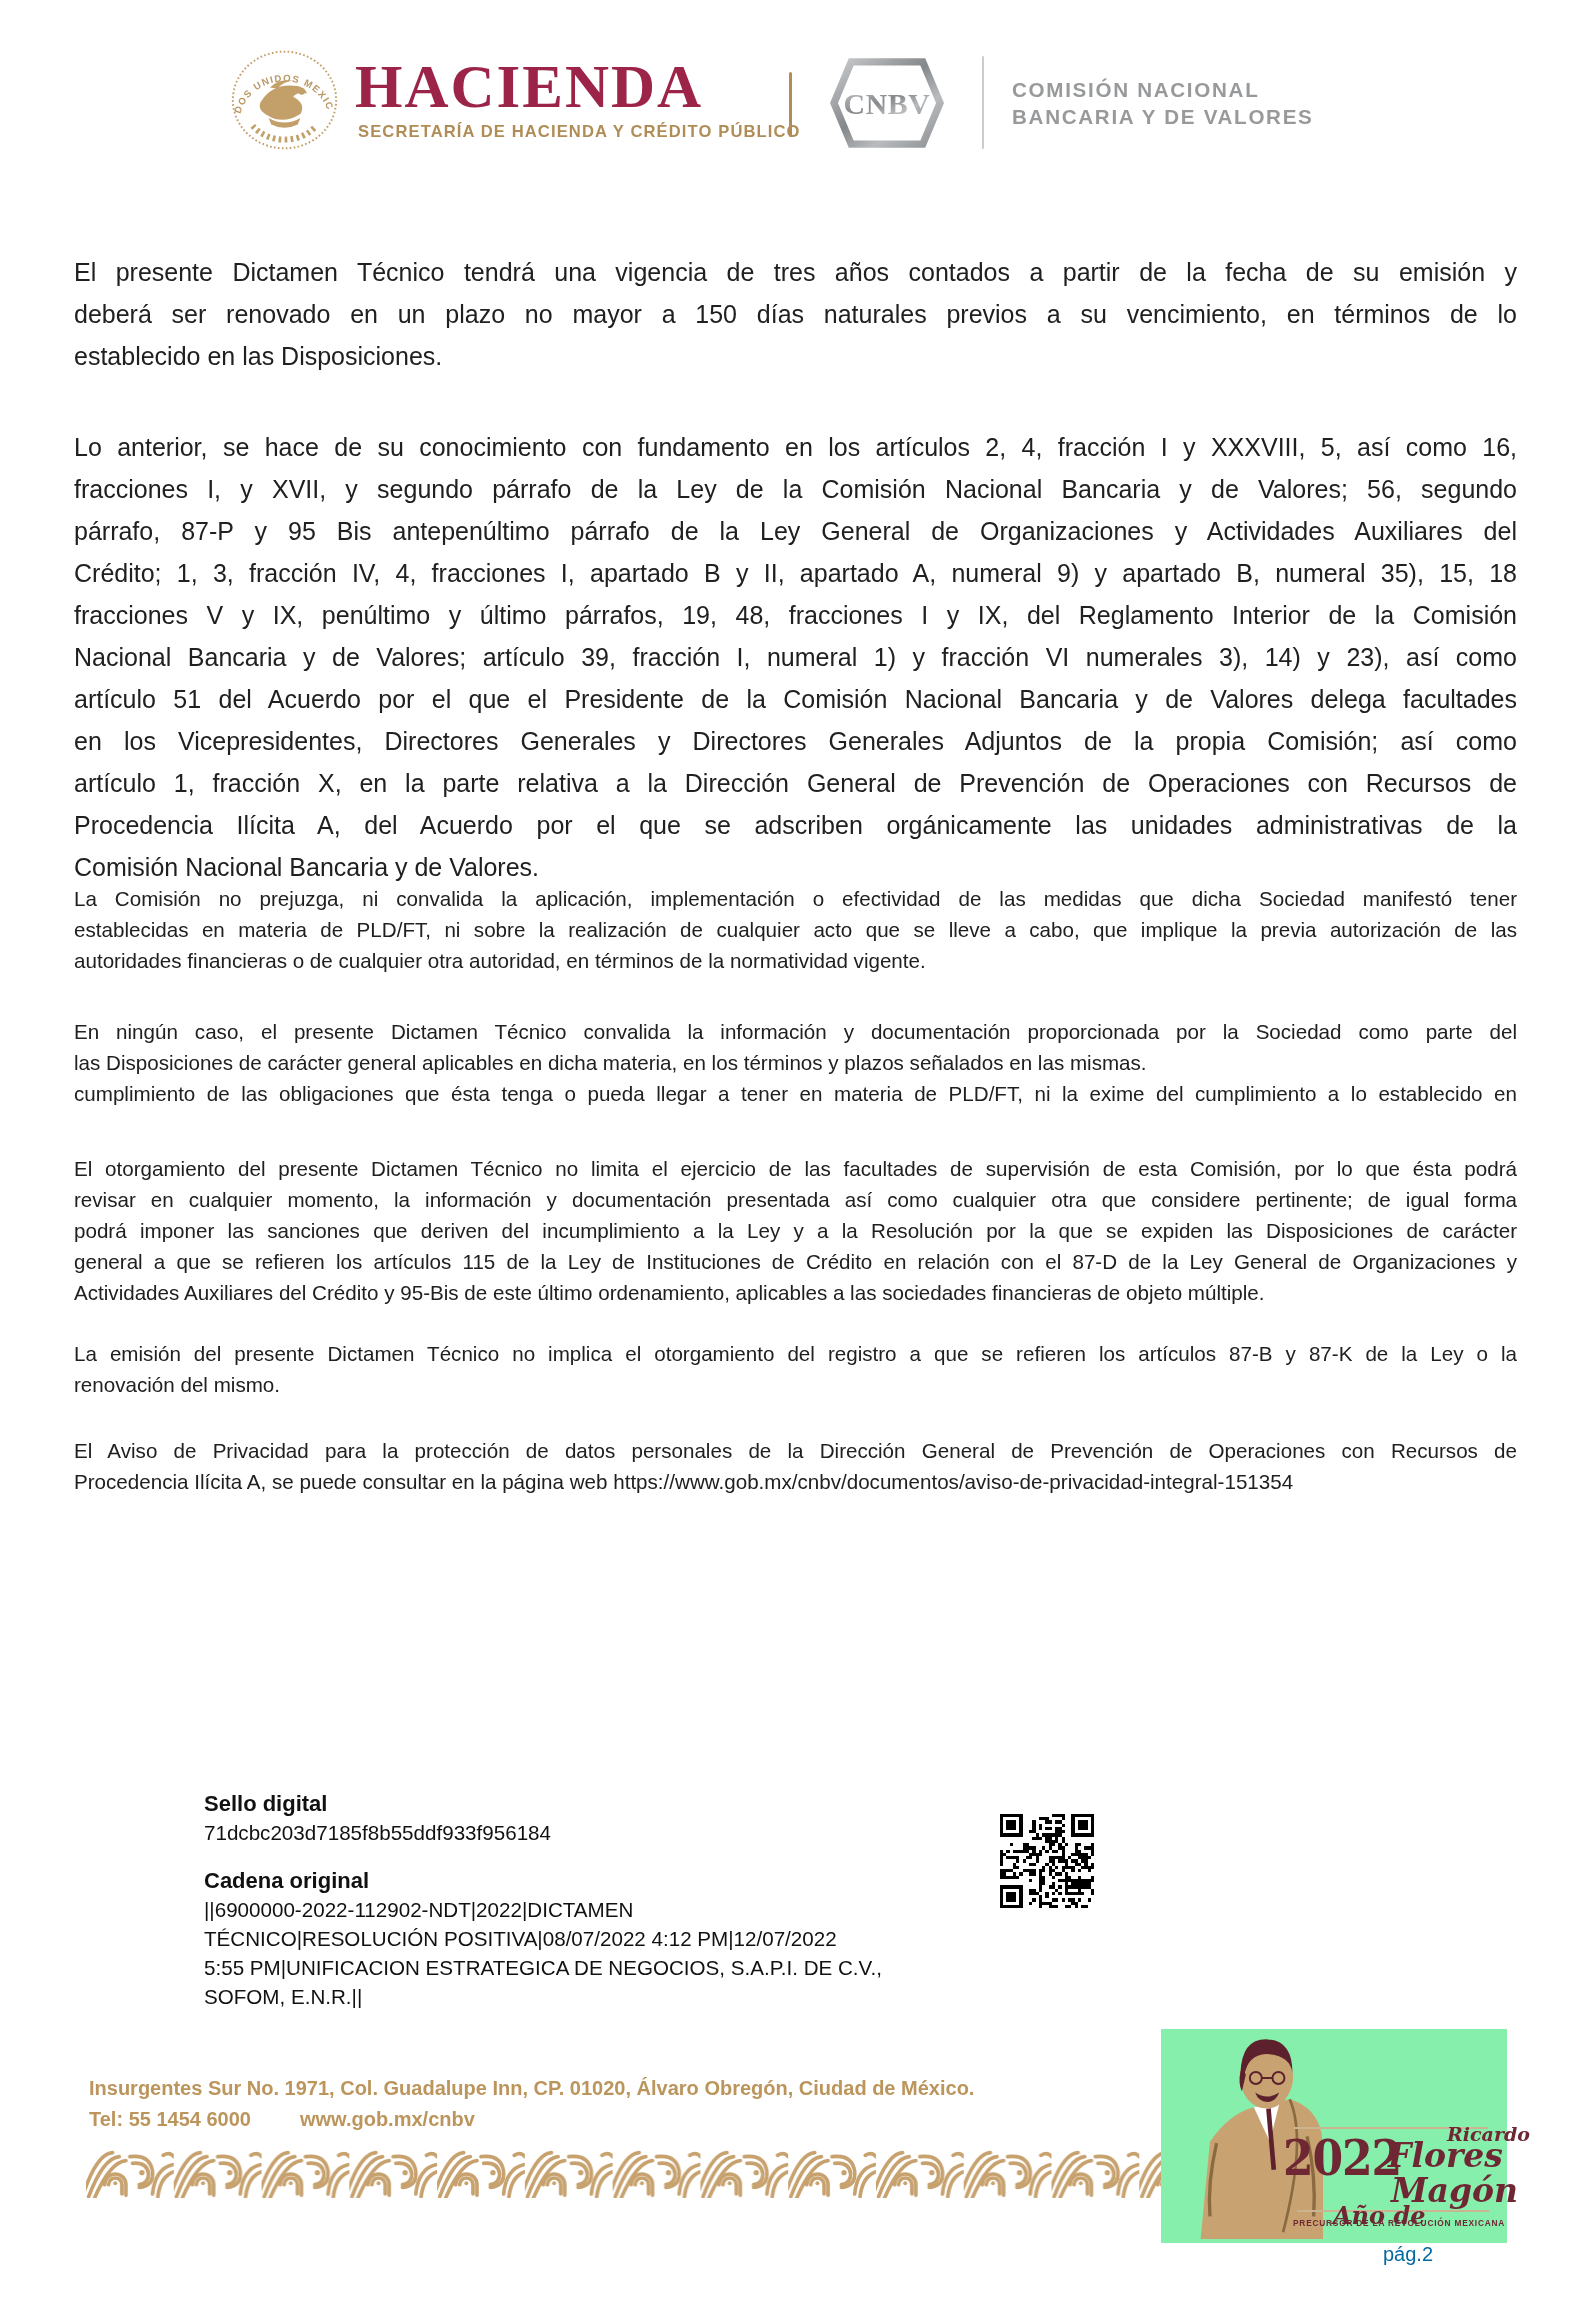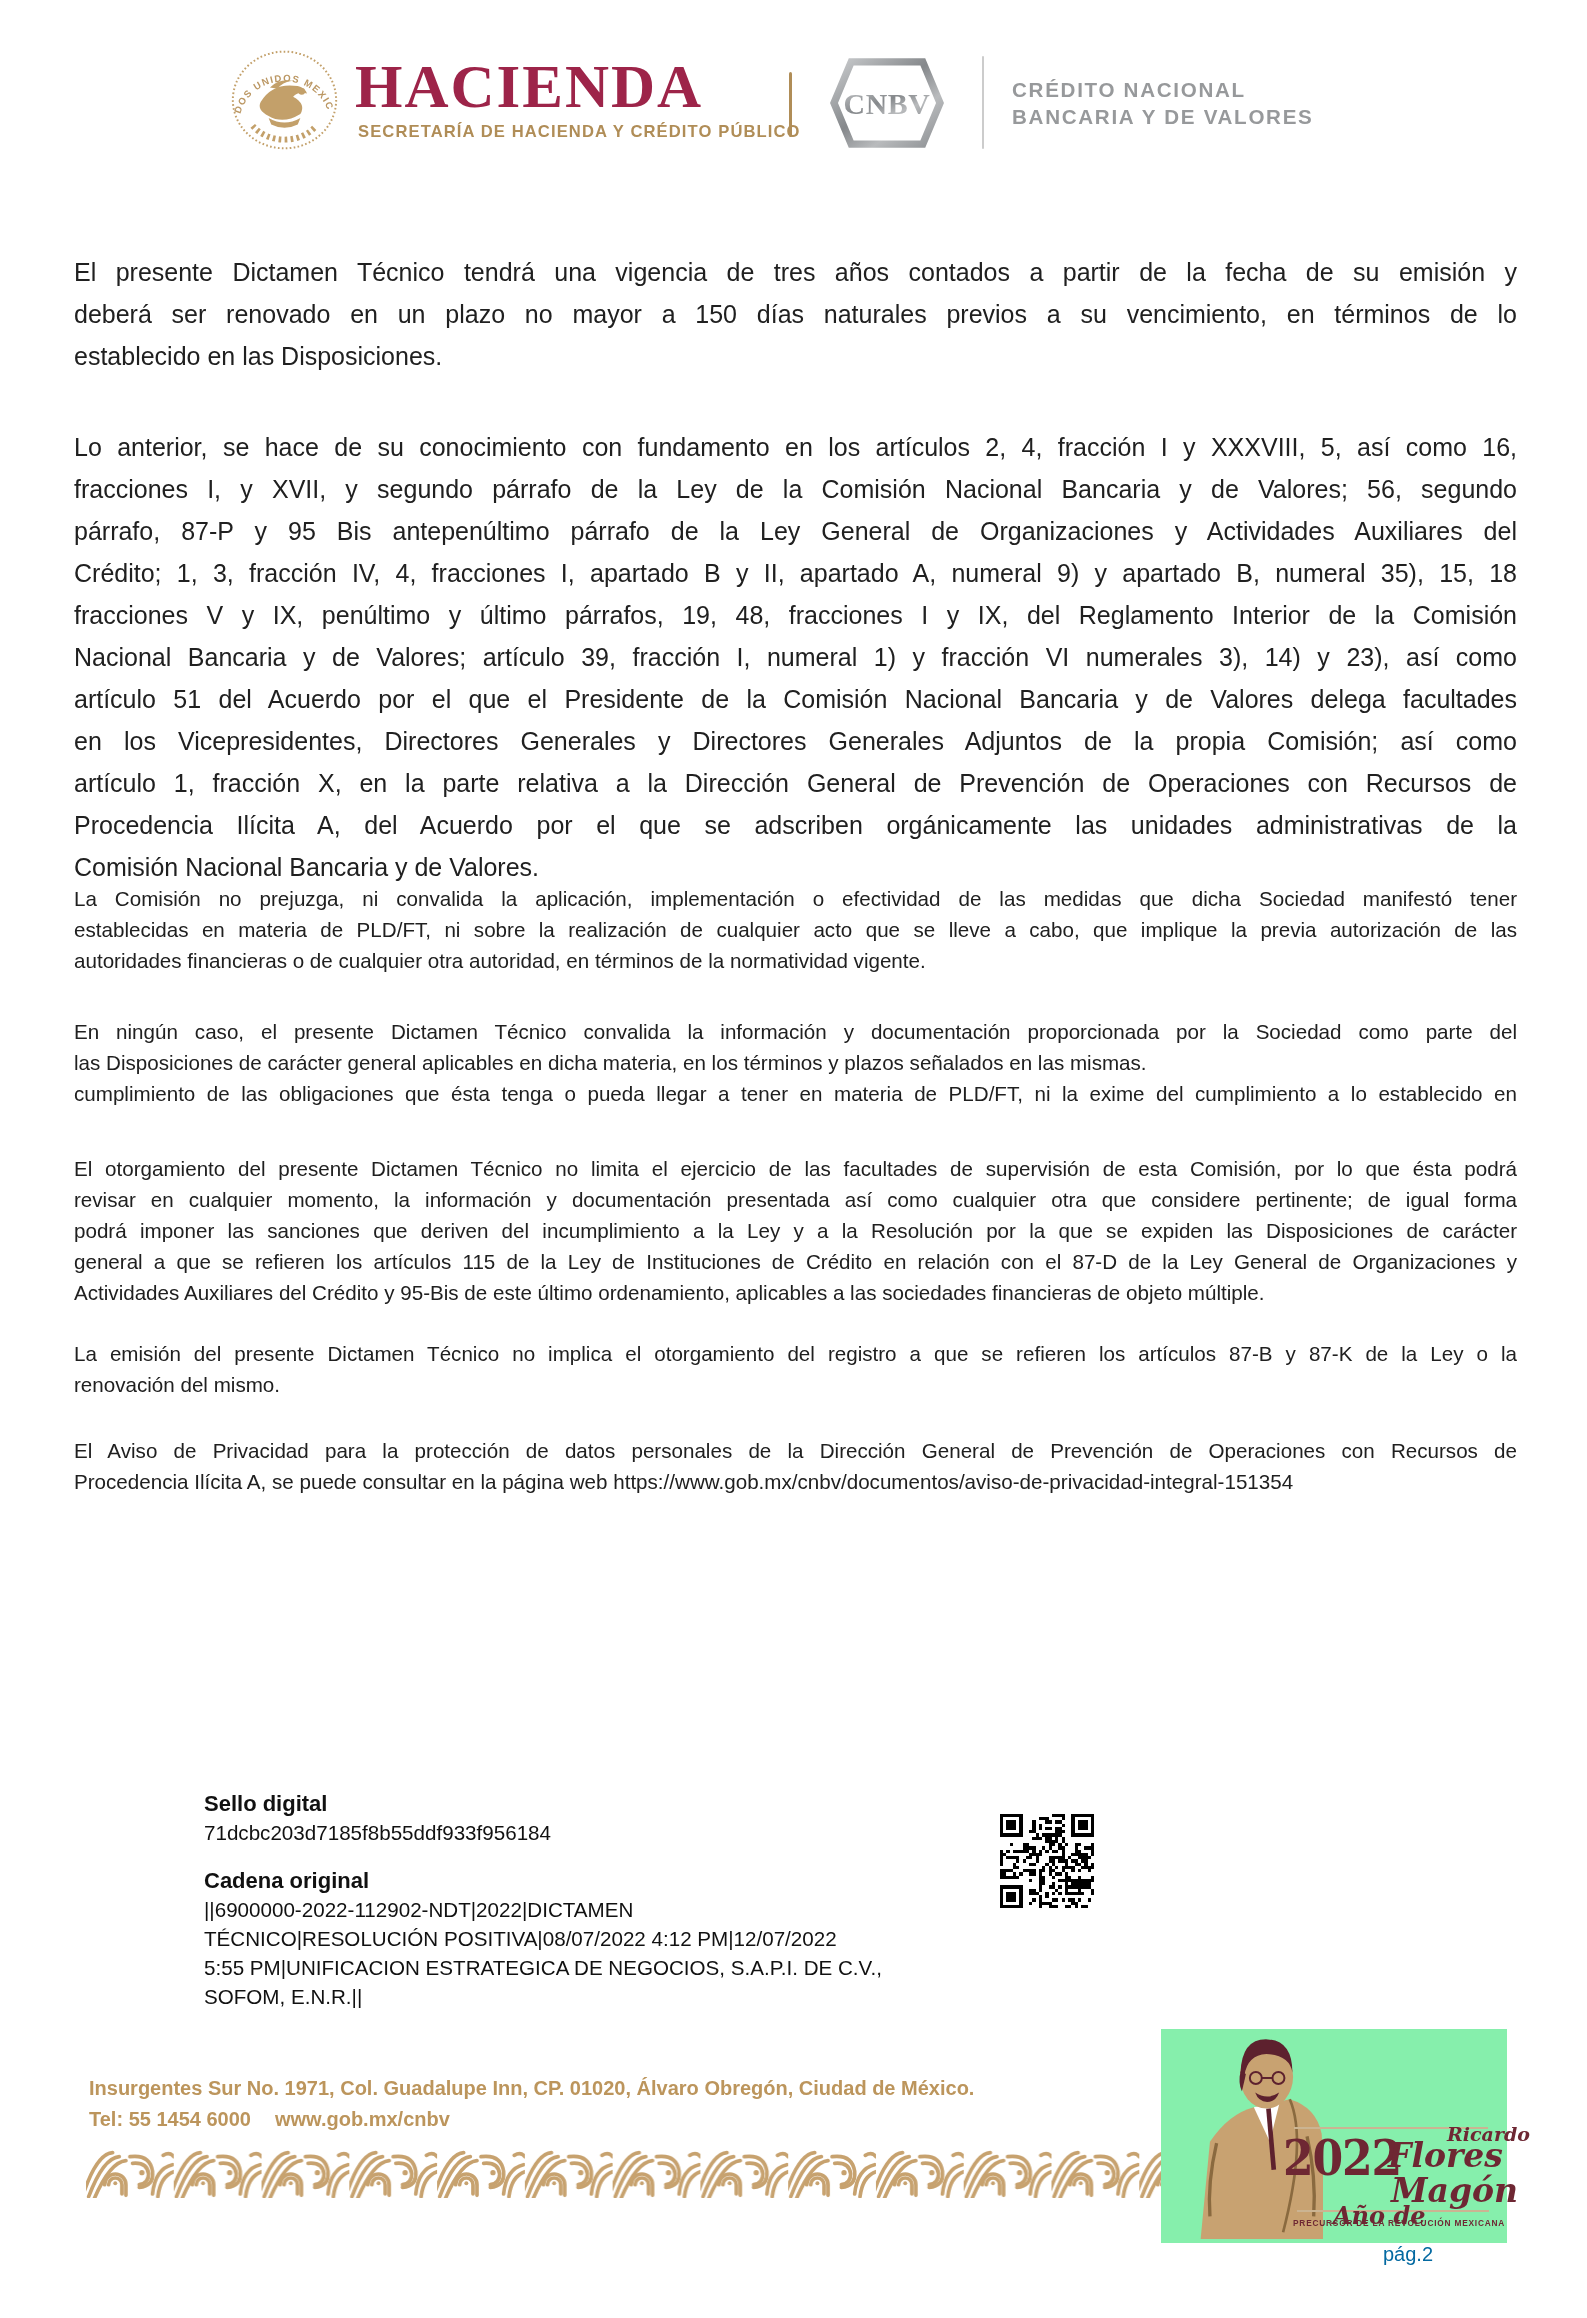--- a/index.html
+++ b/index.html
@@ -38,21 +38,21 @@
   .sig-label{font-size:22px;font-weight:bold;line-height:29px;color:#111;}
   .sig-value{font-size:20.6px;line-height:29px;color:#111;}
   .sig-label.cadena{margin-top:18.6px;}
   .cadline{font-size:20.6px;line-height:29px;color:#111;}
   .qr{position:absolute;left:1000px;top:1814px;width:94px;height:94px;}
   
   .addr{
     position:absolute;left:89px;top:2073px;font-size:20px;font-weight:bold;
     line-height:31px;color:#bc955c;
   }
-  .addr .web{margin-left:24px;}
+  .addr .web{margin-left:49px;}
   .band{position:absolute;left:86px;top:2150px;width:1411px;height:48px;}
   .commem{position:absolute;left:1161px;top:2029px;width:346px;height:214px;background:#86efac;}
   .commem .portrait{position:absolute;left:29px;top:1.3px;width:133px;height:209px;}
   .commem .rule{position:absolute;height:2px;background:#cbb492;}
   .rule.r-top{left:133px;top:98px;width:194px;}
   .rule.r-bottom{left:136px;top:181px;width:192px;}
   .y2022{
     position:absolute;left:122px;top:105px;font-family:"DejaVu Serif",serif;font-weight:bold;
     font-size:49px;line-height:49px;color:#6e2733;letter-spacing:-1.3px;
     transform:scaleX(.9);transform-origin:left top;
@@ -111,21 +111,21 @@
           <stop offset="1" stop-color="#8e9194"></stop>
       </linearGradient>
     </defs>
     <polygon points="6,69 32,7 140,7 166,69 140,131 32,131" fill="#ffffff" stroke="url(#silver)" stroke-width="11"></polygon>
     <text x="86" y="85" text-anchor="middle" font-family="Liberation Serif, serif" font-weight="bold" font-size="45" fill="url(#silver)" letter-spacing="1">CNBV</text>
   </svg>
 
   <div class="vdiv gray"></div>
 
   <div class="cnbv-name">
-    <div>CRÉDITO NACIONAL</div>
+    <div>COMISIÓN NACIONAL</div>
     <div>BANCARIA Y DE VALORES</div>
   </div>
 
   <div class="para lg p1">
       <div class="jline">El presente Dictamen Técnico tendrá una vigencia de tres años contados a partir de la fecha de su emisión y</div>
       <div class="jline">deberá ser renovado en un plazo no mayor a 150 días naturales previos a su vencimiento, en términos de lo</div>
       <div class="jline is-last">establecido en las Disposiciones.</div>
     </div>
   <div class="para lg p2">
       <div class="jline">Lo anterior, se hace de su conocimiento con fundamento en los artículos 2, 4, fracción I y XXXVIII, 5, así como 16,</div>

